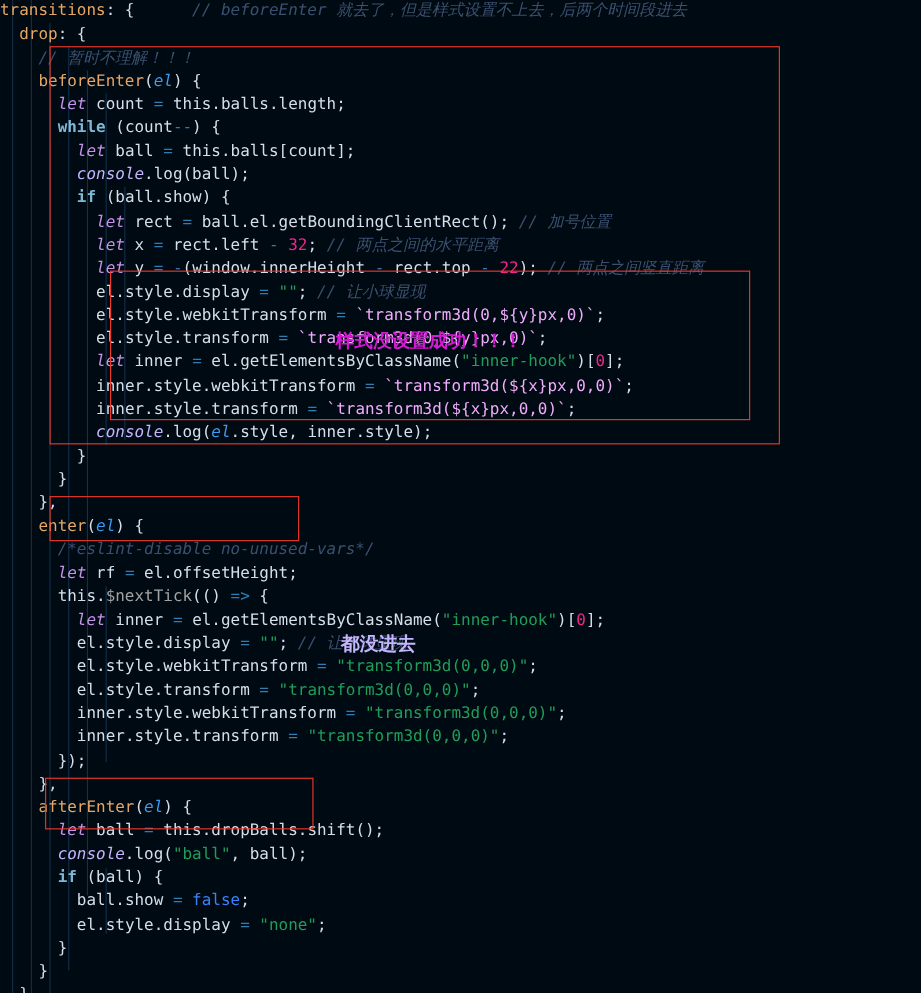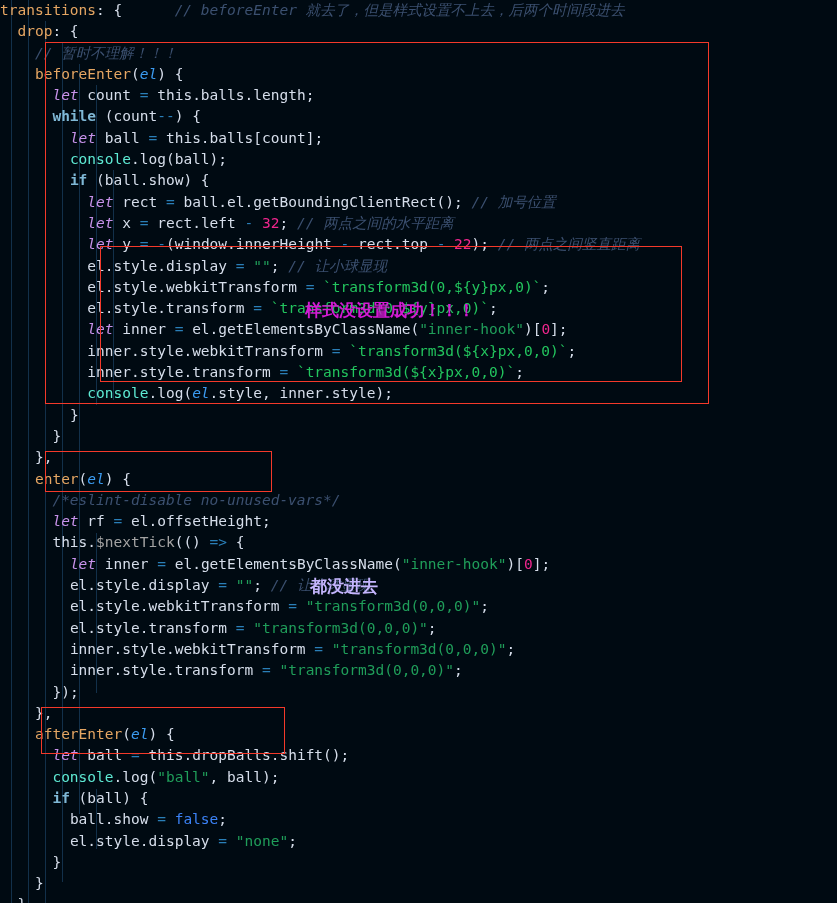--- a/index.html
+++ b/index.html
@@ -44,23 +44,23 @@
     top: 0;
     width: 1px;
     height: 903px;
     background: #12304a;
   }
   
   .kw      { color: #c792ea; font-style: italic; text-align: right; }   
   .ctrl    { color: #7fb8d6; font-weight: bold; }                        
   .fn      { color: #e5a663; }                        
   .param   { color: #3b9bf0; font-style: italic; }    
-  .obj     { color: #5eead4; }
+  .obj     { color: #c4b5fd; font-style: italic; }
   .str     { color: #1f9e5a; }
-  .tstr    { color: #22c55e; }
+  .tstr    { color: #f0abfc; }
   .num     { color: #f0268e; text-align: center; }
   .bool    { color: #3b82f6; }
   .op      { color: #2a7fb8; }
   .punc    { color: #d6deeb; }
   .cmt     { color: #3b5070; font-style: italic; }
   .plain   { color: #d6deeb; }
   .dollar  { color: #a3a3a3; }
 
   
   .box {

